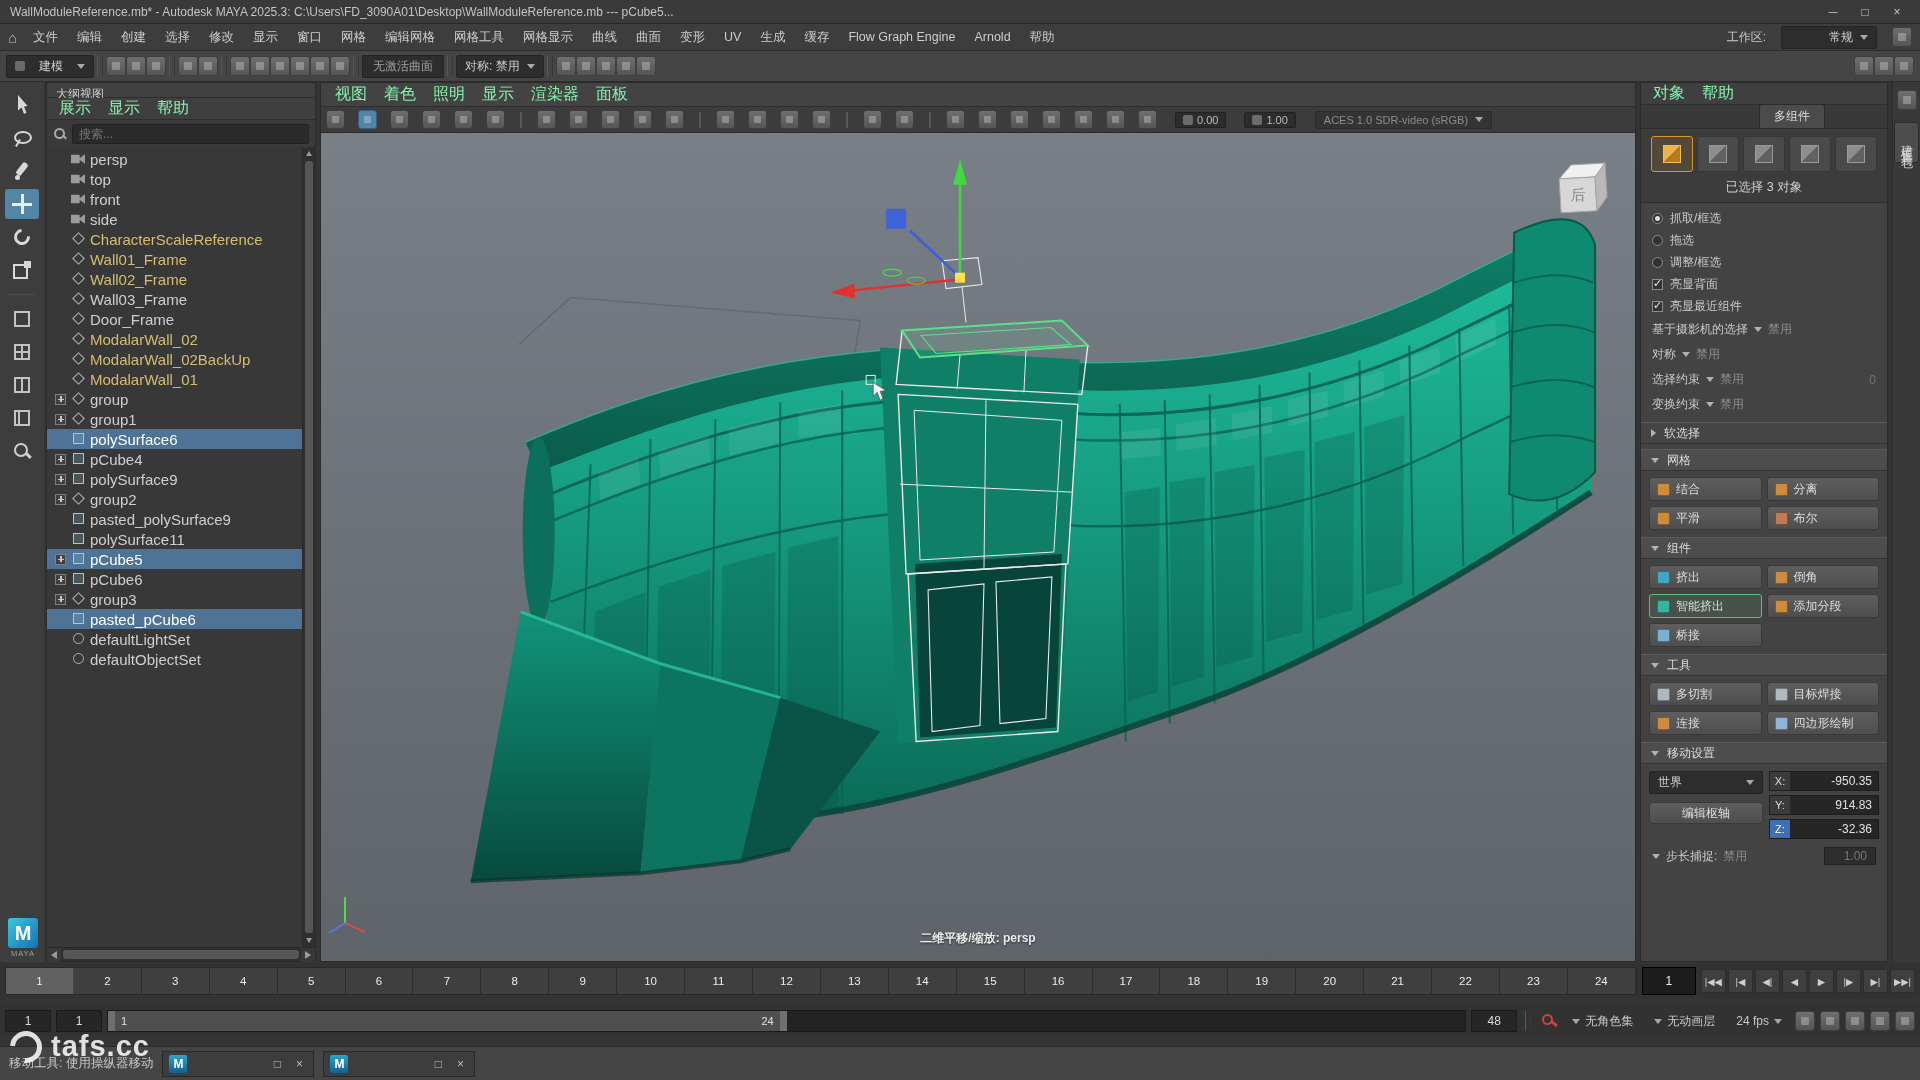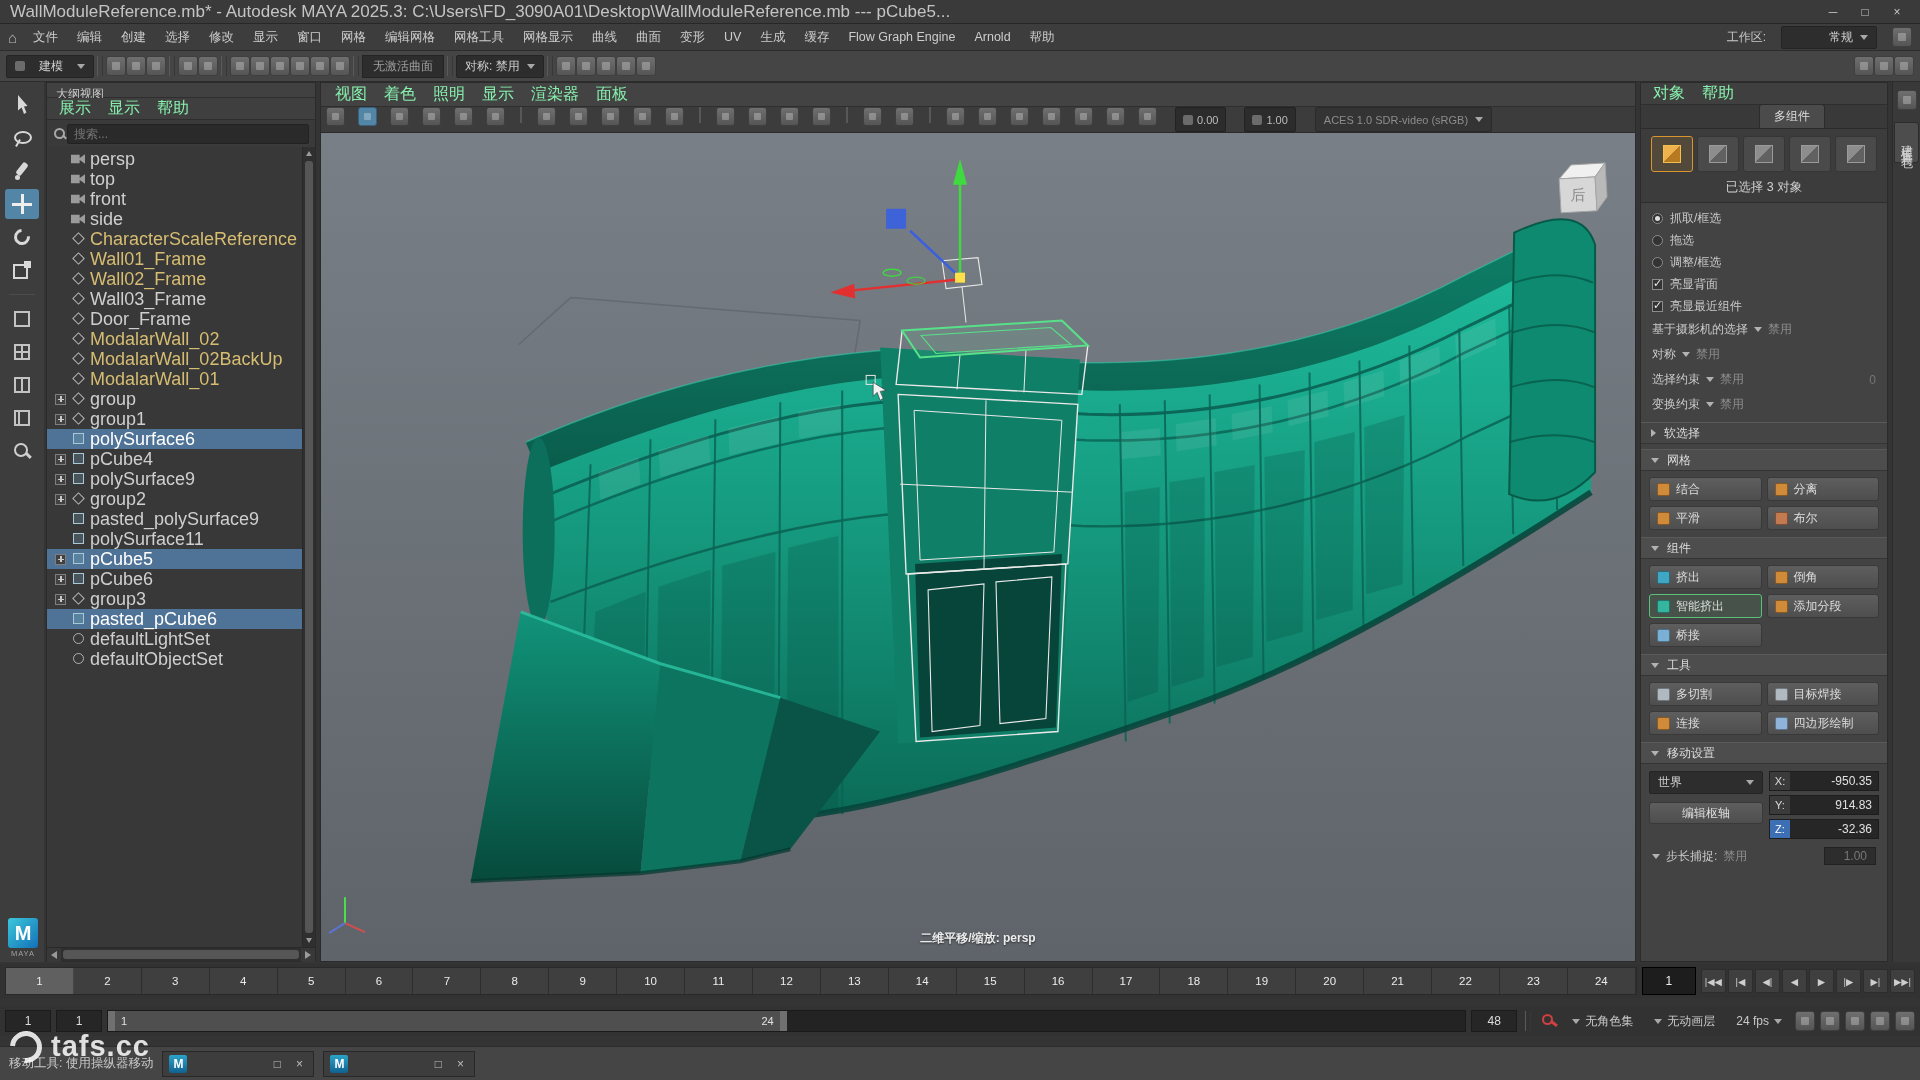--- a/index.html
+++ b/index.html
@@ -3,21 +3,21 @@
 <meta charset="utf-8">
 <style>
   *{margin:0;padding:0;box-sizing:border-box}
   html,body{width:1920px;height:1080px;overflow:hidden;background:#303030;
     font-family:"Liberation Sans","DejaVu Sans",sans-serif;font-size:12px;color:#c9c9c9}
   .app{position:relative;width:1920px;height:1080px;background:#343434;overflow:hidden}
 
   
   .titlebar{position:absolute;left:0;top:0;right:0;height:24px;background:#3a3a3a;
     display:flex;align-items:center;padding:0 10px;border-bottom:1px solid #272727}
-  .title{font-size:17px;color:#c4c4c4;white-space:nowrap}
+  .title{font-size:12px;color:#c4c4c4;white-space:nowrap}
   .winbtns{margin-left:auto;display:flex;gap:6px}
   .wb{width:26px;height:18px;text-align:center;line-height:18px;color:#c4c4c4;font-size:12px;border-radius:2px}
 
   
   .menubar{position:absolute;left:0;top:24px;right:0;height:27px;background:#3d3d3d;
     display:flex;align-items:center;gap:1px;padding:0 8px;border-bottom:1px solid #2c2c2c}
   .home{color:#b9b9b9;font-size:15px;margin-right:6px;line-height:1}
   .menu-item{padding:2px 9px;font-size:12.5px;color:#cdcdcd;border-radius:2px;white-space:nowrap}
   .spacer{flex:1}
   .dd{display:inline-flex;align-items:center;gap:7px;background:#2d2d2d;border:1px solid #242424;
@@ -60,28 +60,28 @@
   .g-magn .tbx-g::before{content:"";position:absolute;left:2px;top:2px;width:10px;height:10px;border:2.5px solid #cfcfcf;border-radius:50%}
   .g-magn .tbx-g::after{content:"";position:absolute;left:13px;top:13px;width:7px;height:2.5px;background:#cfcfcf;transform:rotate(45deg)}
   .tbx-sep{width:26px;height:1px;background:#2e2e2e;border-bottom:1px solid #4c4c4c;margin:6px 0}
 
   
   .outliner{position:absolute;left:46px;top:82px;width:270px;height:880px;background:#3a3a3a;
     display:flex;flex-direction:column;border:1px solid #2b2b2b}
   .pane-title{height:15px;line-height:22px;padding:0 9px;background:#414141;font-size:12px;color:#cacaca;border-bottom:1px solid #2e2e2e}
   .pane-menus{height:22px;display:flex;align-items:center;padding:0 4px;gap:1px;background:#3f3f3f;border-bottom:1px solid #2e2e2e}
   .pm{padding:11px 8px;font-size:16px;color:#86efac;white-space:nowrap}
-  .ol-search{height:27px;display:flex;align-items:center;padding:3px 6px;background:#3a3a3a}
+  .ol-search{height:27px;display:flex;align-items:center;padding:3px 6px;gap:5px;background:#3a3a3a}
   .mag{width:14px;height:14px;position:relative;flex:none}
   .mag::before{content:"";position:absolute;left:1px;top:1px;width:7px;height:7px;border:2px solid #a8a8a8;border-radius:50%}
   .mag::after{content:"";position:absolute;left:9px;top:9px;width:5px;height:2px;background:#a8a8a8;transform:rotate(45deg)}
   .ol-input{flex:1;background:#2a2a2a;border:1px solid #222;border-radius:2px;height:20px;color:#ccc;padding:0 6px;font-size:12px;font-family:inherit;outline:none}
   .ol-body{flex:1;display:flex;background:#383838;overflow:hidden}
   .ol-list{flex:1;padding-top:2px;overflow:hidden}
-  .ol-row{height:20px;display:flex;align-items:center;gap:5px;padding-left:8px;font-size:18px;color:#cfcfcf;white-space:nowrap}
+  .ol-row{height:20px;display:flex;align-items:center;gap:5px;padding-left:8px;font-size:15px;color:#cfcfcf;white-space:nowrap}
   .ol-row.sel{background:#4f7396}
   .ol-row.sel .oll{color:#fff}
   .ol-row.yel .oll{color:#d6bd72}
   .tw{width:11px;height:11px;border:1px solid #7e7e7e;background:#414141;position:relative;visibility:hidden;flex:none}
   .ol-row.exp .tw{visibility:visible}
   .tw::before{content:"";position:absolute;left:1.5px;right:1.5px;top:4px;height:1.5px;background:#c9c9c9}
   .tw::after{content:"";position:absolute;top:1.5px;bottom:1.5px;left:4px;width:1.5px;background:#c9c9c9}
   .oli{width:14px;height:12px;position:relative;flex:none}
   .cam .oli{background:#9b9b9b;clip-path:polygon(0 15%,62% 15%,62% 42%,100% 10%,100% 90%,62% 58%,62% 85%,0 85%)}
   .tr .oli::before{content:"";position:absolute;left:2.5px;top:1px;width:7px;height:7px;border:1.5px solid #b8b8b8;transform:rotate(45deg)}
@@ -95,21 +95,21 @@
   .arr{position:relative;width:14px;height:14px;background:#383838;flex:none}
   .arr.l::before{content:"";position:absolute;left:4px;top:3px;border-top:4px solid transparent;border-bottom:4px solid transparent;border-right:6px solid #9a9a9a}
   .arr.r::before{content:"";position:absolute;right:4px;top:3px;border-top:4px solid transparent;border-bottom:4px solid transparent;border-left:6px solid #9a9a9a}
   .track{flex:1;height:100%;position:relative}
   .hthumb{position:absolute;left:2px;right:2px;top:2px;bottom:2px;background:#565656;border-radius:3px}
 
   
   .viewport{position:absolute;left:320px;top:82px;width:1316px;height:880px;display:flex;flex-direction:column;
     background:#3d3d3d;border:1px solid #2b2b2b}
   .vp-menus{height:24px;display:flex;align-items:center;padding:0 6px;gap:1px;background:#434343;border-bottom:1px solid #2e2e2e}
-  .vp-bar{height:26px;display:flex;gap:13px;padding:0 5px;background:#3c3c3c;border-bottom:1px solid #2a2a2a}
+  .vp-bar{height:26px;display:flex;align-items:center;gap:13px;padding:0 5px;background:#3c3c3c;border-bottom:1px solid #2a2a2a}
   .vpi{width:19px;height:19px}
   .vpi.act{background:#5285a6;border-color:#39617d}
   .vpi.sp{width:2px;height:16px;background:#585858;border:none;border-radius:0;margin:0 2px}
   .vpi.sp::after{display:none}
   .vp-field{display:flex;align-items:center;gap:4px;background:#2c2c2c;border:1px solid #222;
     padding:1px 7px;font-size:11px;color:#bcbcbc;margin-left:5px;border-radius:2px}
   .fic{width:10px;height:10px;background:#6b6b6b;border-radius:2px;flex:none}
   .vp-transform{margin-left:6px;color:#8d8d8d;background:#343434;border-color:#2a2a2a;font-size:11px}
   .vp-canvas{flex:1;position:relative;background:linear-gradient(#79808 8%,#5f646a);
     background:linear-gradient(#787f86,#5f646a);overflow:hidden}

